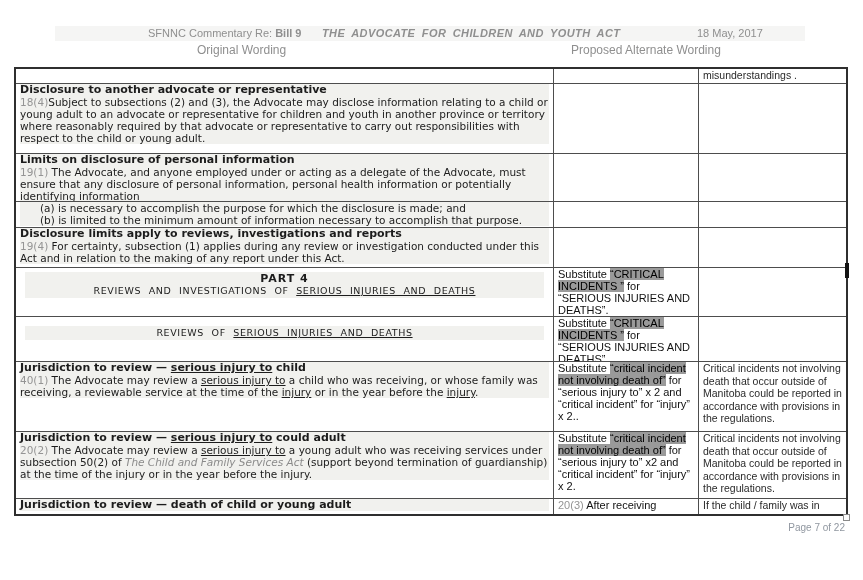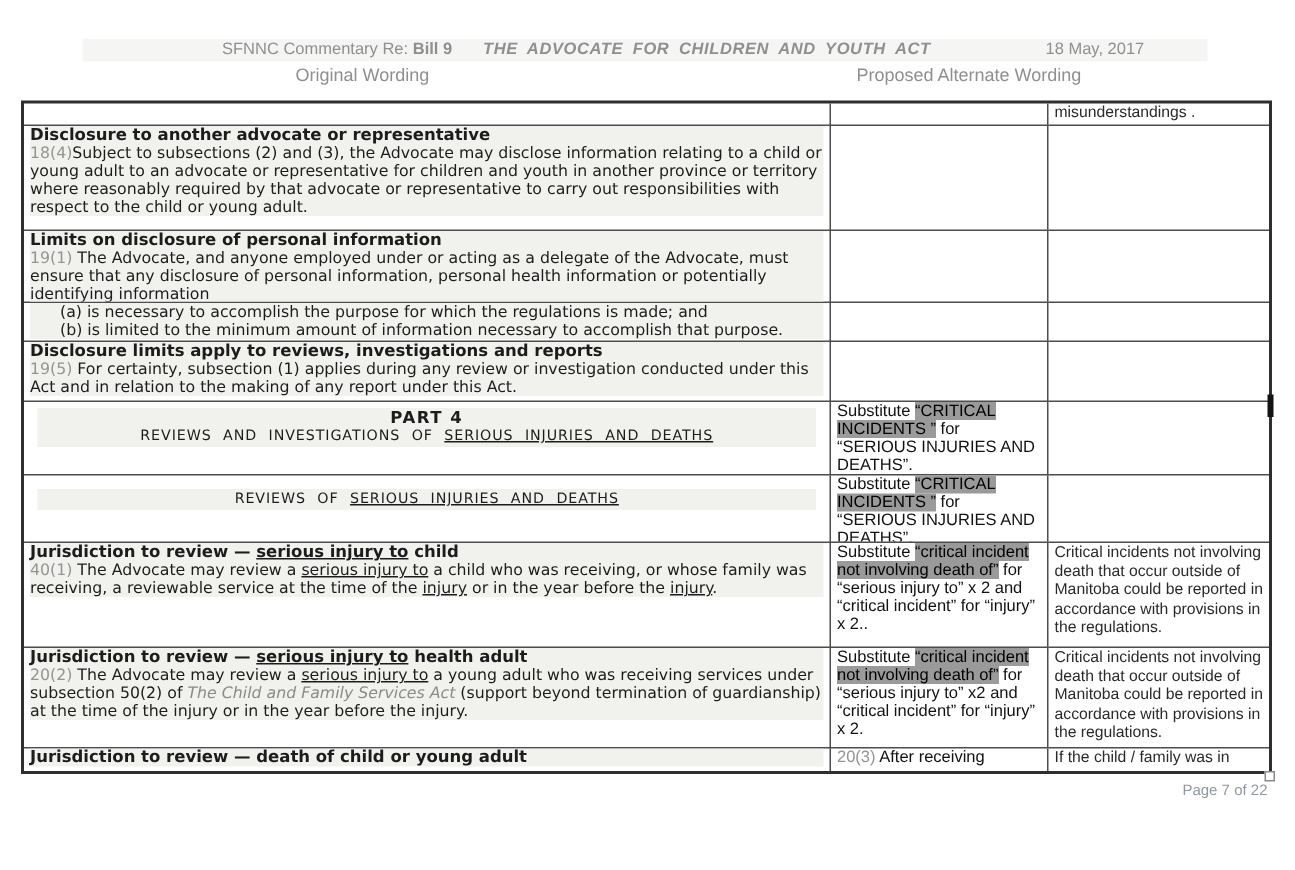--- a/index.html
+++ b/index.html
@@ -80,30 +80,30 @@
     <div class="c col1">
       <div class="shade">
         <div class="hrow">Limits on disclosure of personal information</div>
         <span class="num">19(1)</span><span> The Advocate, and anyone employed under or acting as a delegate of the Advocate, must ensure that any disclosure of personal information, personal health information or potentially identifying information</span>
       </div>
     </div>
     <div class="c col2"></div>
     <div class="c col3 lastcol"></div>
 
     <div class="c col1">
-      <div class="shade indent">(a) is necessary to accomplish the purpose for which the regulations is made; and</div>
+      <div class="shade indent">(a) is necessary to accomplish the purpose for which the disclosure is made; and</div>
       <div class="shade indent">(b) is limited to the minimum amount of information necessary to accomplish that purpose.</div>
     </div>
     <div class="c col2"></div>
     <div class="c col3 lastcol"></div>
 
     <div class="c col1">
       <div class="shade">
         <div class="hrow">Disclosure limits apply to reviews, investigations and reports</div>
-        <span class="num">19(5)</span><span> For certainty, subsection (1) applies during any review or investigation conducted under this Act and in relation to the making of any report under this Act.</span>
+        <span class="num">19(4)</span><span> For certainty, subsection (1) applies during any review or investigation conducted under this Act and in relation to the making of any report under this Act.</span>
       </div>
     </div>
     <div class="c col2"></div>
     <div class="c col3 lastcol"></div>
 
     <div class="c col1">
       <div class="shade band6 center">
         <div class="part-title">PART 4</div>
         <div class="caps-line">
           <span>REVIEWS  AND  INVESTIGATIONS  OF  </span><span class="u">SERIOUS  INJURIES  AND  DEATHS</span>
@@ -136,21 +136,21 @@
     <div class="c col2">
       <span>Substitute </span><span class="hl">“critical incident not involving death of”</span><span> for “serious injury to” x 2 and “critical incident” for “injury” x 2..</span>
     </div>
     <div class="c col3 lastcol">
       <span>Critical incidents not involving death that occur outside of Manitoba could be reported in accordance with provisions in the regulations.</span>
     </div>
 
     <div class="c col1">
       <div class="shade">
         <div class="hrow">
-          <span>Jurisdiction to review — </span><span class="bu">serious injury to</span><span> health adult</span>
+          <span>Jurisdiction to review — </span><span class="bu">serious injury to</span><span> could adult</span>
         </div>
         <span class="num">20(2)</span><span> The Advocate may review a </span><span class="u">serious injury to</span><span> a young adult who was receiving services under subsection 50(2) of </span><span class="it">The Child and Family Services Act</span><span> (support beyond termination of guardianship) at the time of the injury or in the year before the injury.</span>
       </div>
     </div>
     <div class="c col2">
       <span>Substitute </span><span class="hl">“critical incident not involving death of”</span><span> for “serious injury to” x2 and “critical incident” for “injury” x 2.</span>
     </div>
     <div class="c col3 lastcol">
       <span>Critical incidents not involving death that occur outside of Manitoba could be reported in accordance with provisions in the regulations.</span>
     </div>

